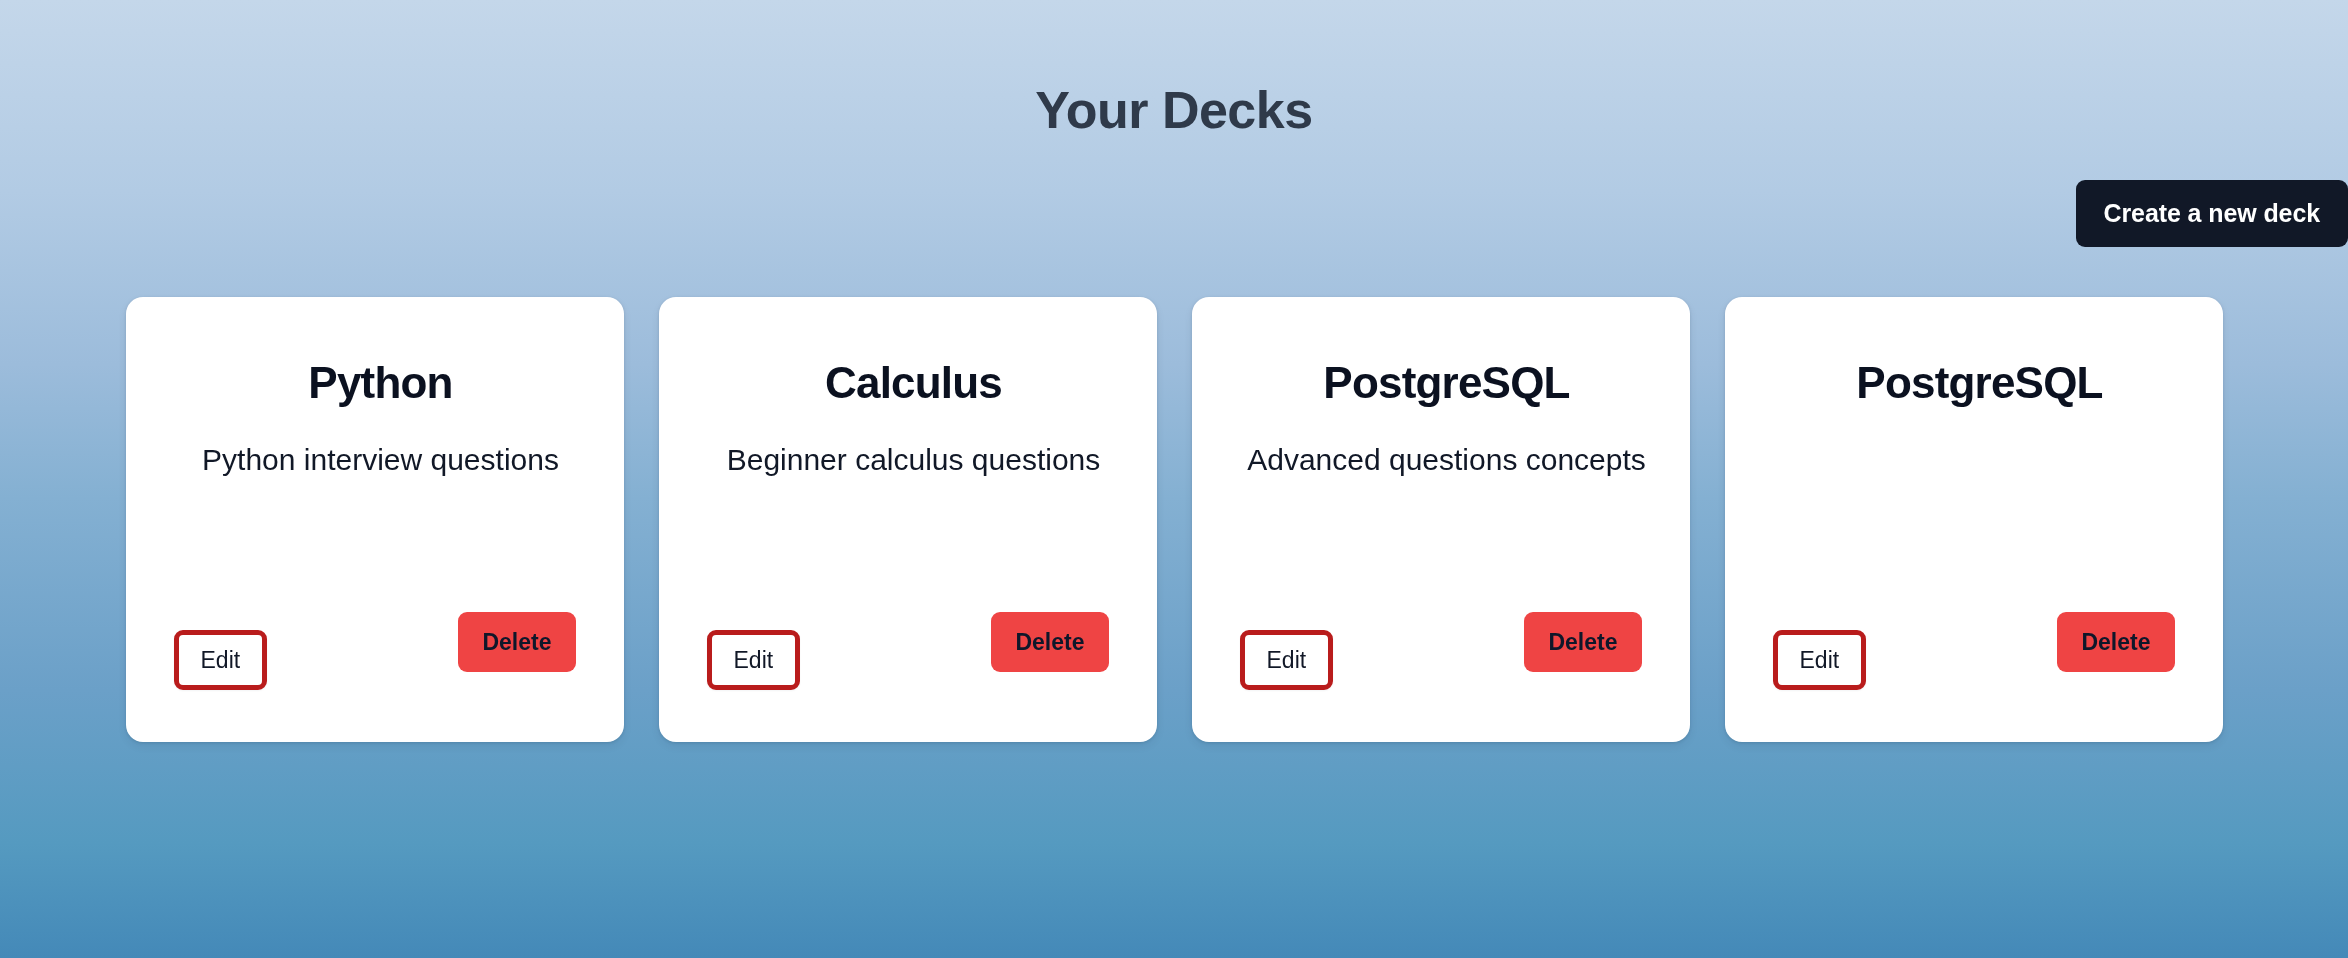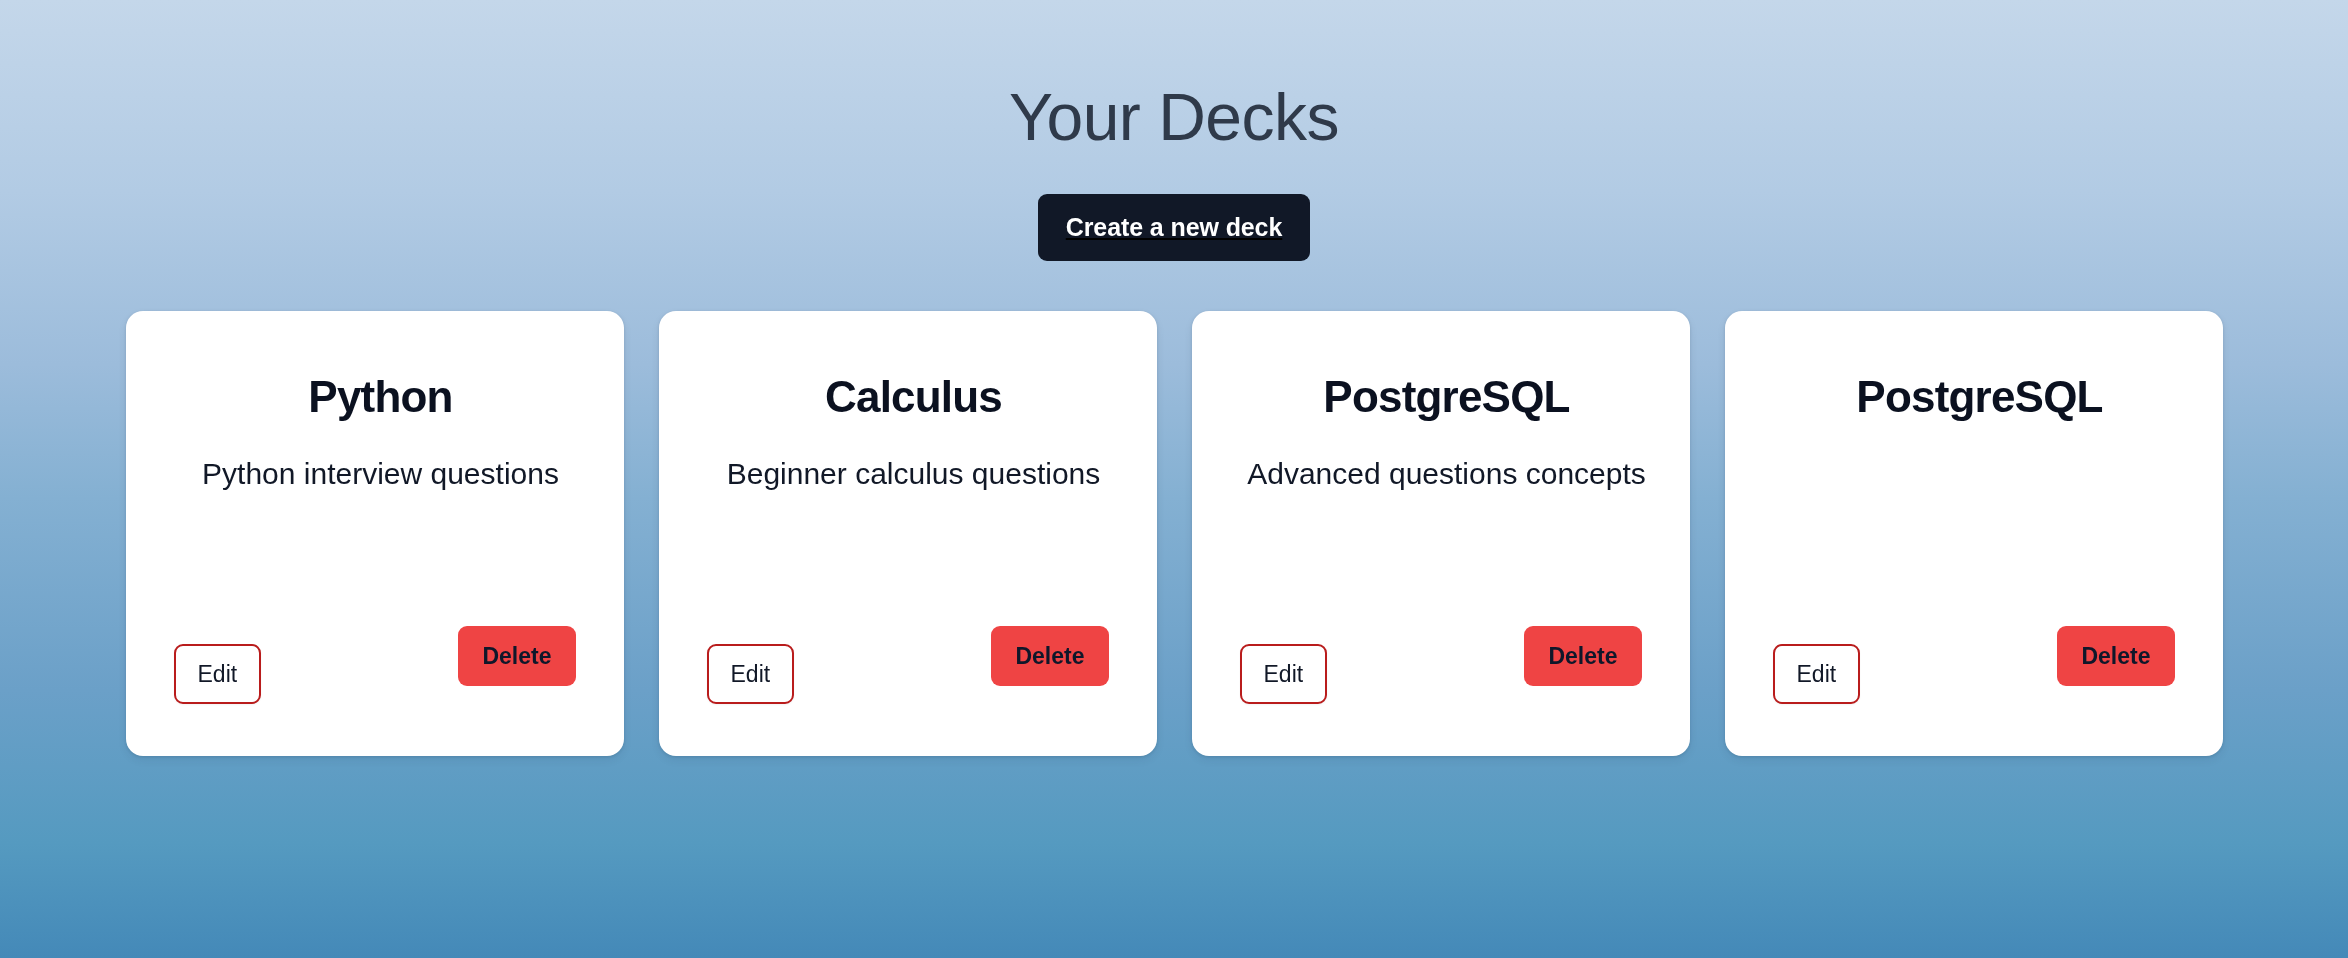--- a/index.html
+++ b/index.html
@@ -26,33 +26,32 @@
     height: 958px;
     position: relative;
     box-sizing: border-box;
   }
 
   
   .page-title {
     margin: 0;
     padding-top: 84px;
     text-align: center;
-    font-size: 66px;
-    font-weight: normal;
+    font-size: 52px;
+    font-weight: bold;
     letter-spacing: -0.5px;
     color: #2f3a4a;
     line-height: 1;
   }
 
   
   .create-row {
     display: flex;
-    justify-content: center;
+    justify-content: flex-end;
     margin-top: 44px;
-    text-decoration: underline;
   }
   .create-btn {
     background: #111827;
     color: #ffffff;
     border: none;
     border-radius: 9px;
     font-family: "Liberation Sans", sans-serif;
     font-size: 25px;
     font-weight: bold;
     letter-spacing: -0.1px;
@@ -111,21 +110,21 @@
     right: 48px;
     bottom: 52px;
     display: flex;
     align-items: center;
     justify-content: space-between;
   }
 
   .btn-edit {
     background: #ffffff;
     color: #111827;
-    border: 2px solid #b91c1c;
+    border: 5px solid #b91c1c;
     border-radius: 9px;
     font-family: "Liberation Sans", sans-serif;
     font-size: 23px;
     font-weight: normal;
     height: 60px;
     padding: 0 22px;
     min-width: 82px;
     cursor: pointer;
     box-shadow: 0 1px 2px rgba(16, 32, 60, 0.05);
     margin-top: 36px;

